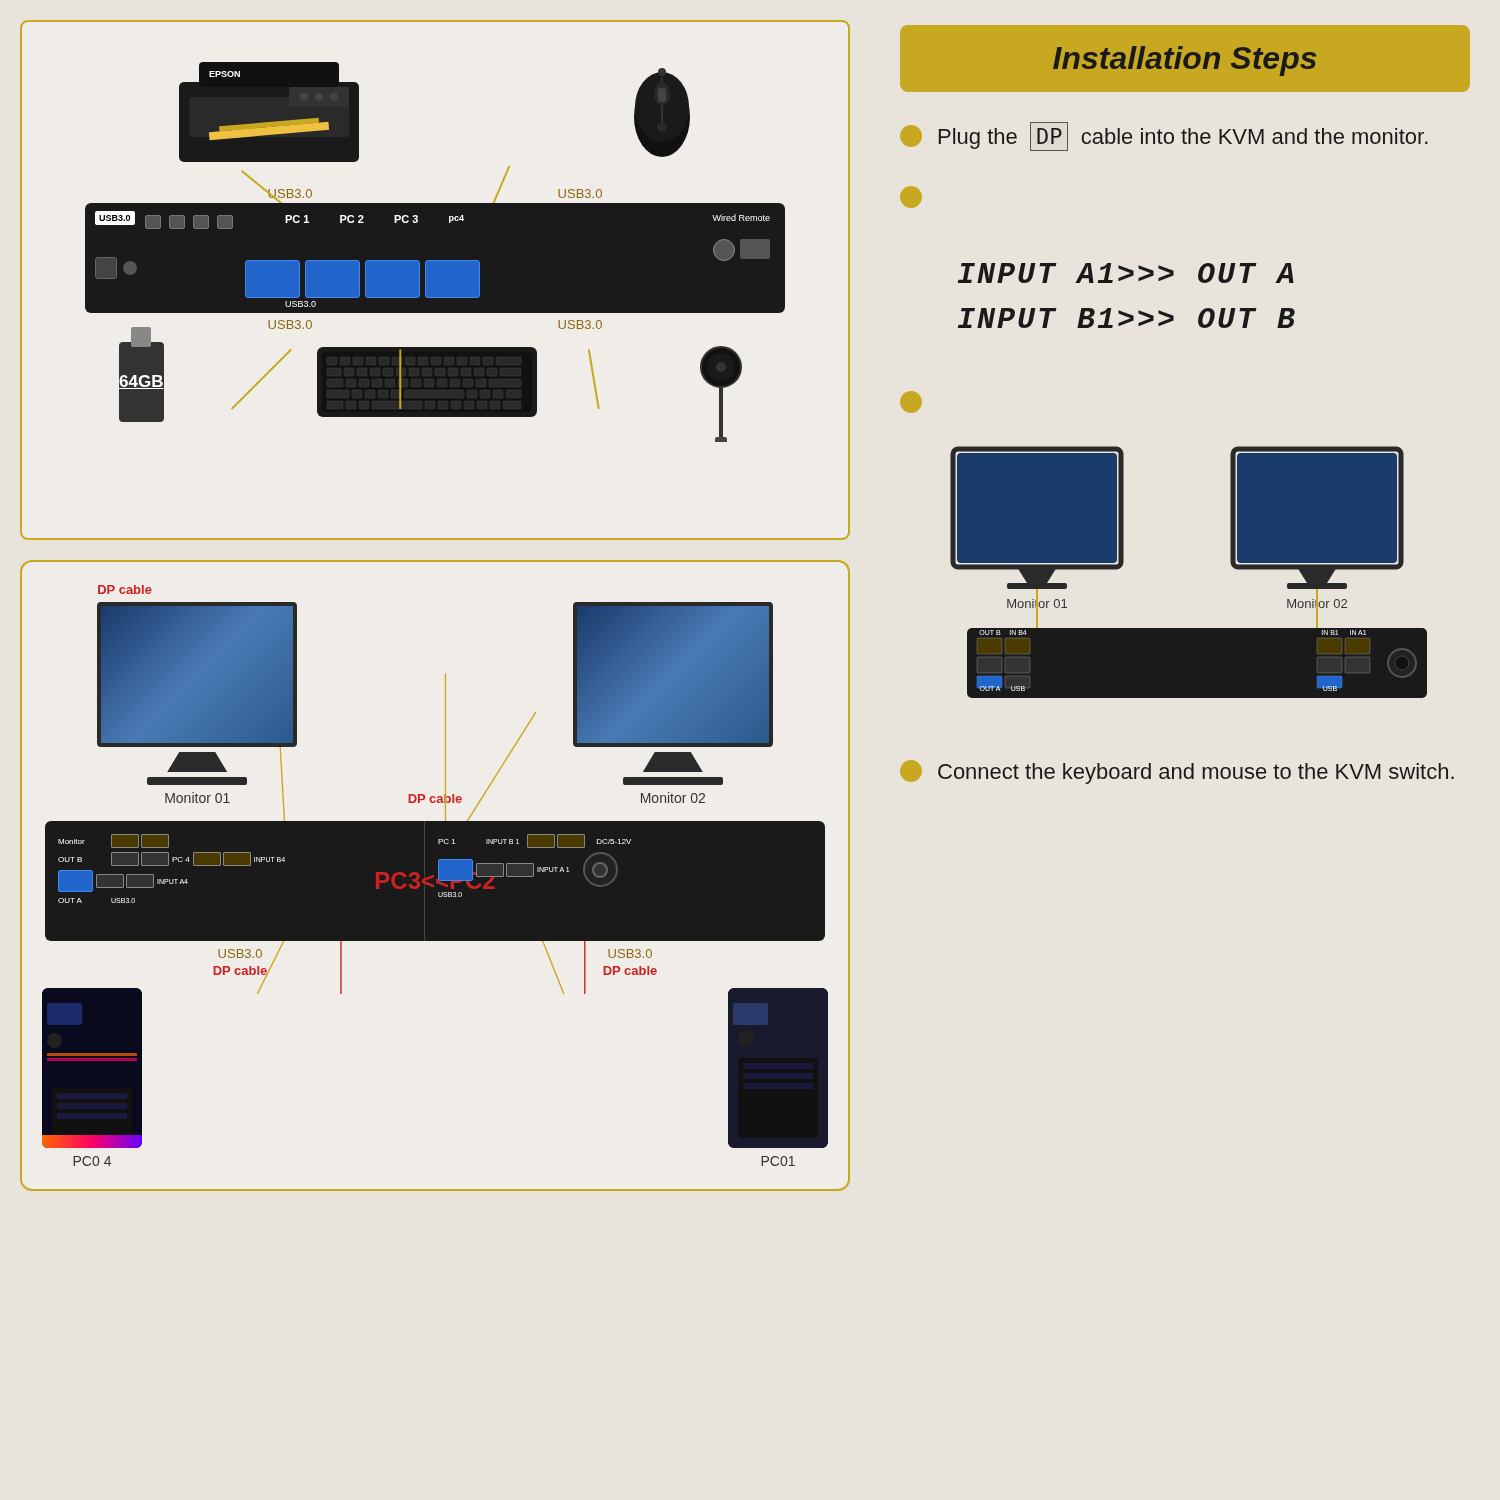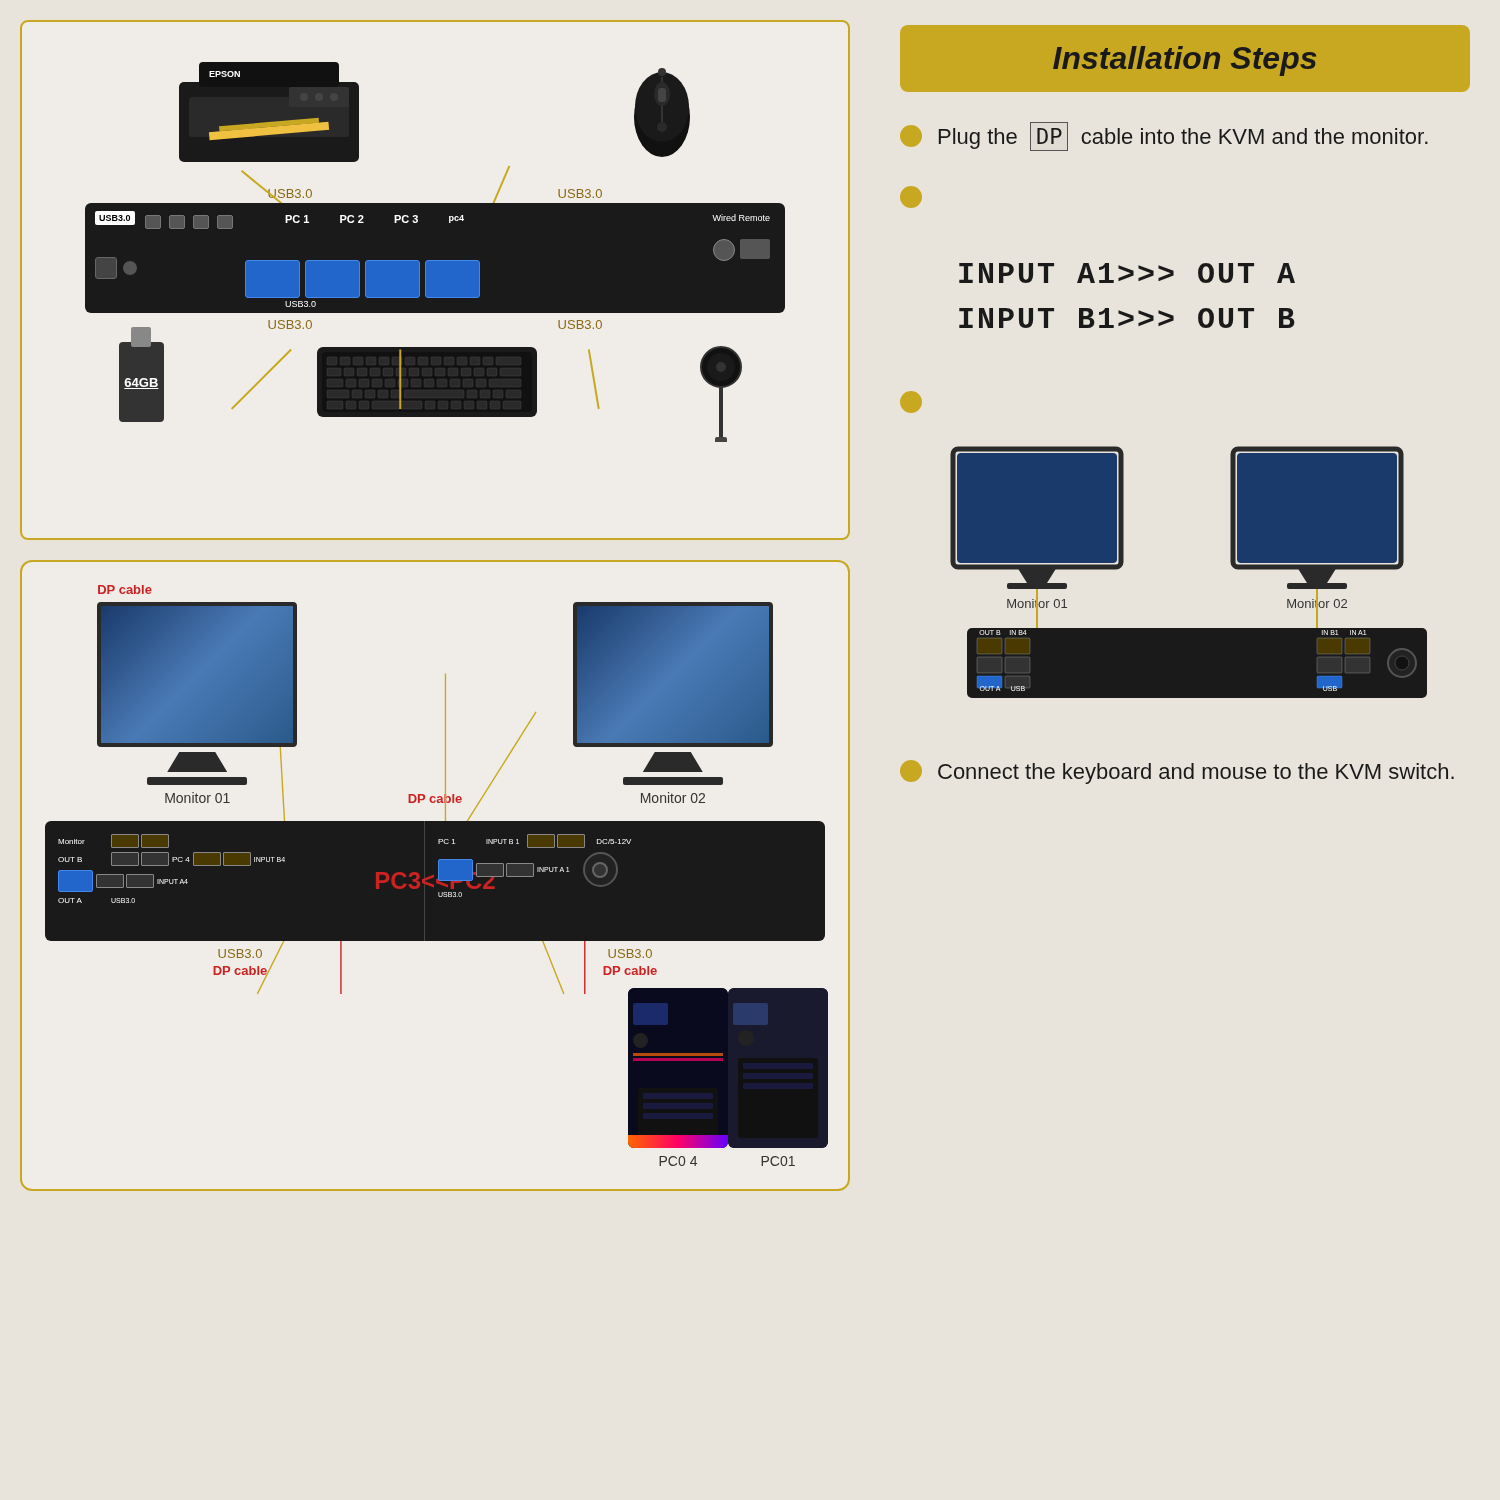--- a/index.html
+++ b/index.html
@@ -182,21 +182,21 @@
     .usb-stick-connector {
       width: 20px;
       height: 20px;
       background: #888;
       border-radius: 2px;
       position: absolute;
       top: -15px;
     }
 
     .usb-label-64 {
-      font-size: 13px;
+      font-size: 17px;
       font-weight: bold;
       color: white;
       text-decoration: underline;
     }
 
     
     .keyboard-img {
       width: 220px;
       height: 80px;
     }
@@ -309,21 +309,21 @@
       font-size: 24px;
       font-weight: bold;
       position: absolute;
       left: 50%;
       top: 50%;
       transform: translate(-50%, -50%);
     }
 
     .bottom-pcs-row {
       display: flex;
-      justify-content: flex-end;
+      justify-content: space-between;
       width: 100%;
       margin-top: 10px;
     }
 
     .pc-tower {
       display: flex;
       flex-direction: column;
       align-items: center;
       gap: 5px;
     }
@@ -424,20 +424,21 @@
 
     .step-text {
       font-size: 22px;
       color: #1a1a1a;
       line-height: 1.4;
     }
 
     .input-output-box {
       margin-left: 37px;
       padding: 15px 20px;
+      font-style: italic;
     }
 
     .io-line {
       font-size: 30px;
       font-weight: bold;
       font-family: 'Courier New', monospace;
       color: #1a1a1a;
       line-height: 1.5;
       letter-spacing: 2px;
     }

